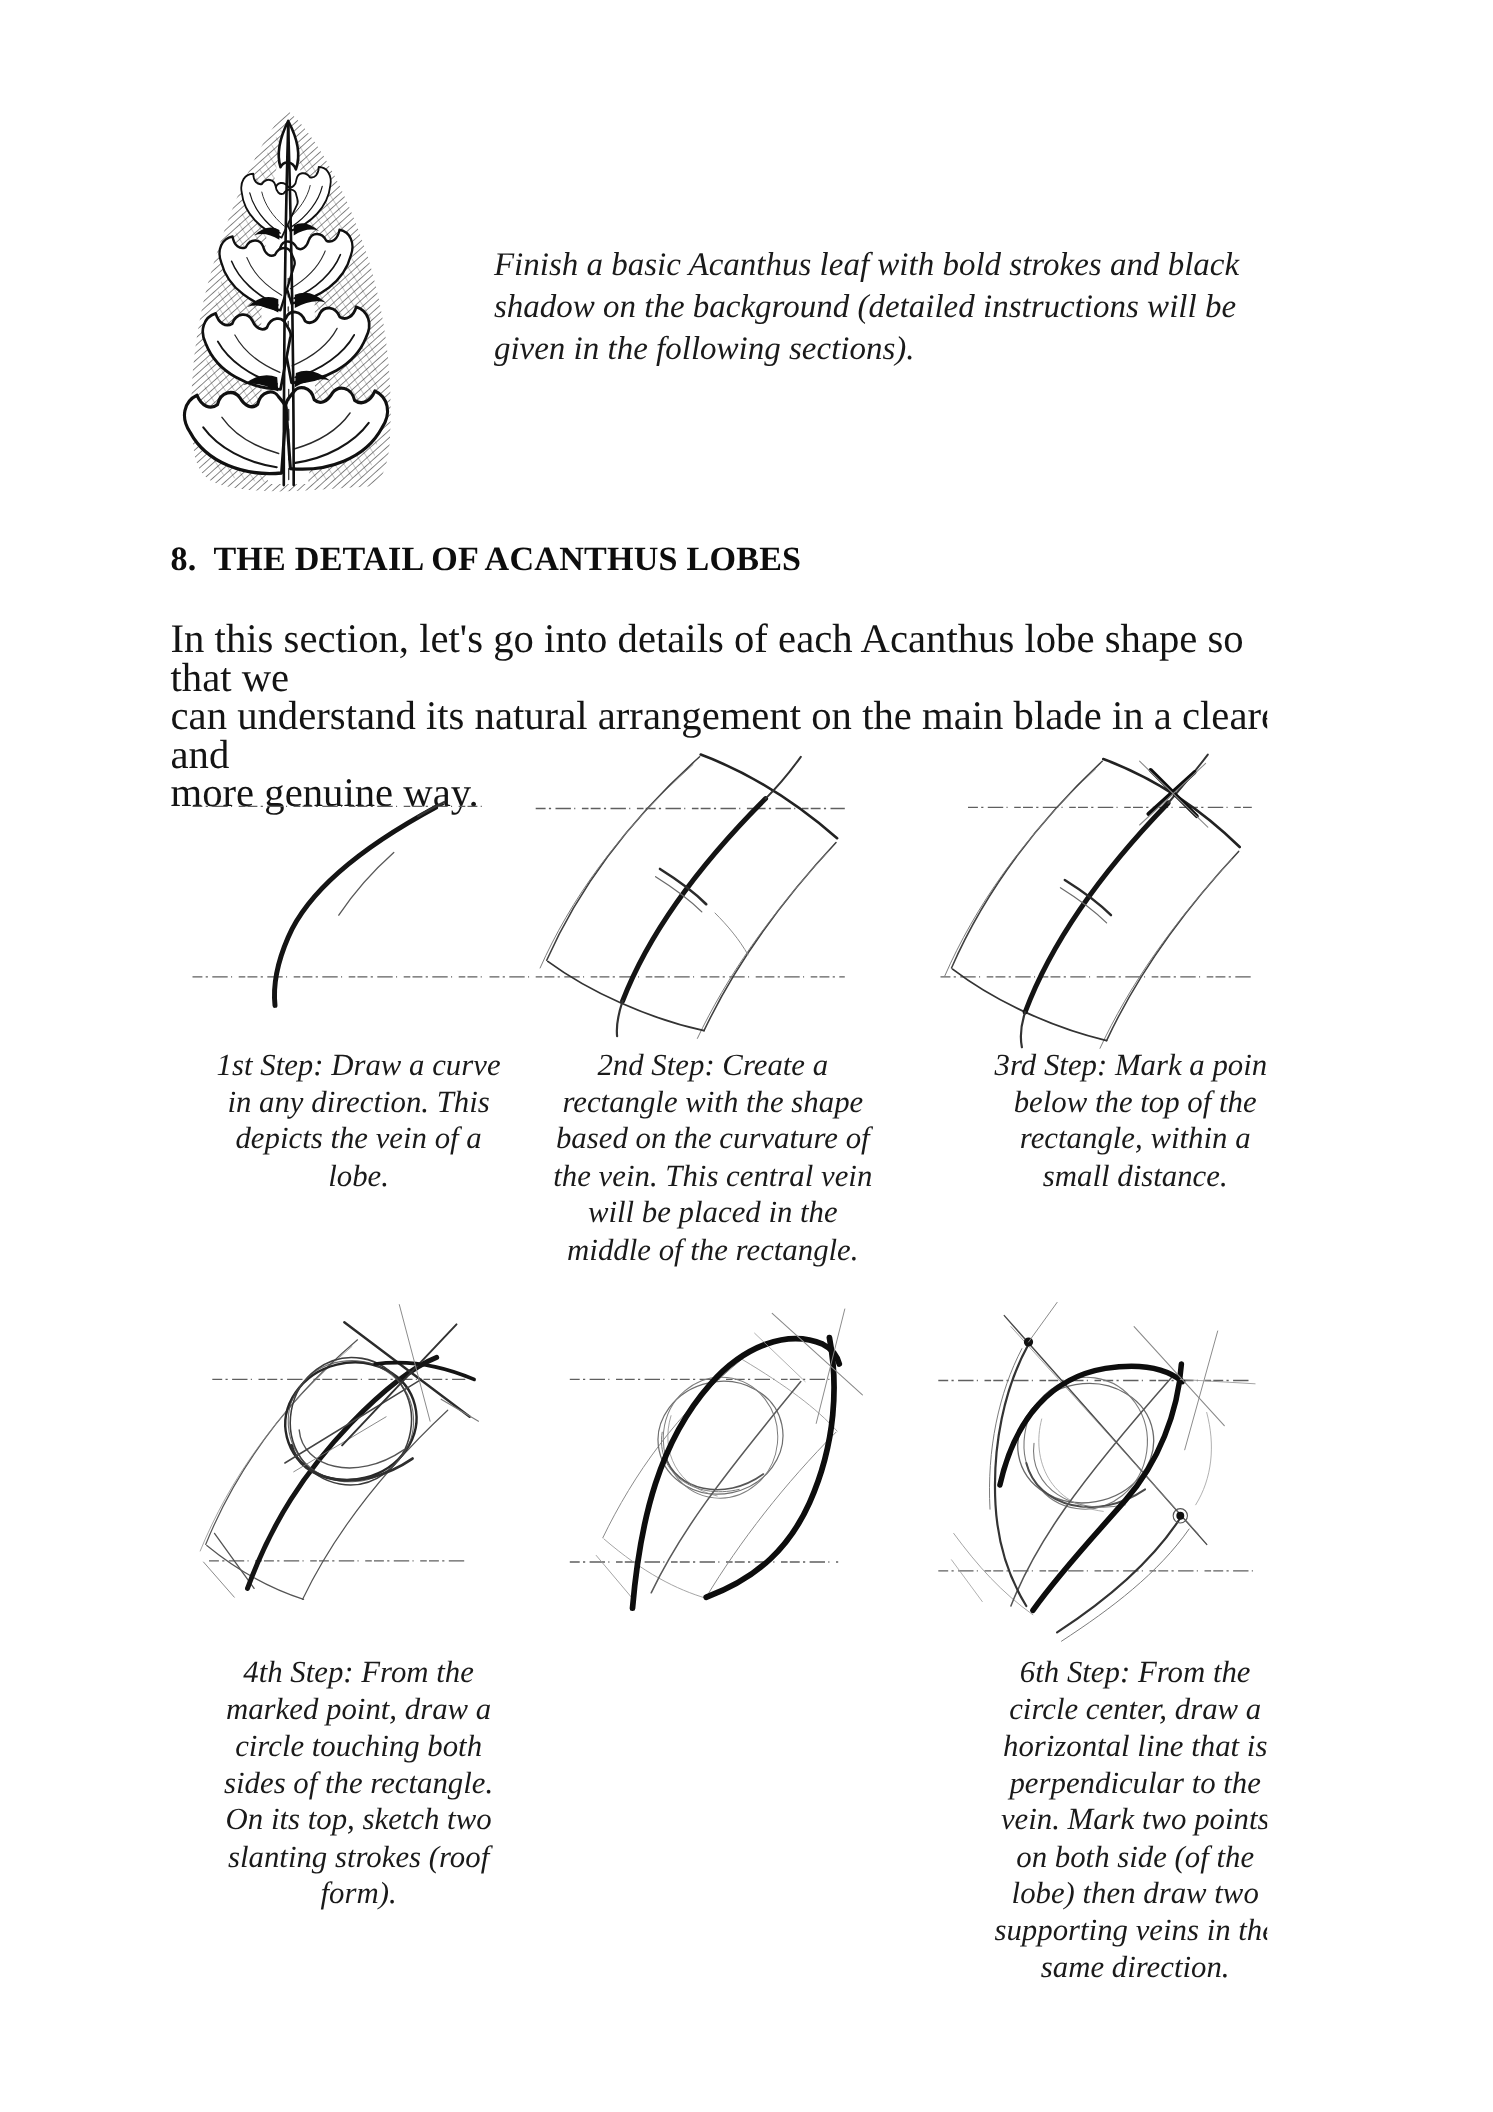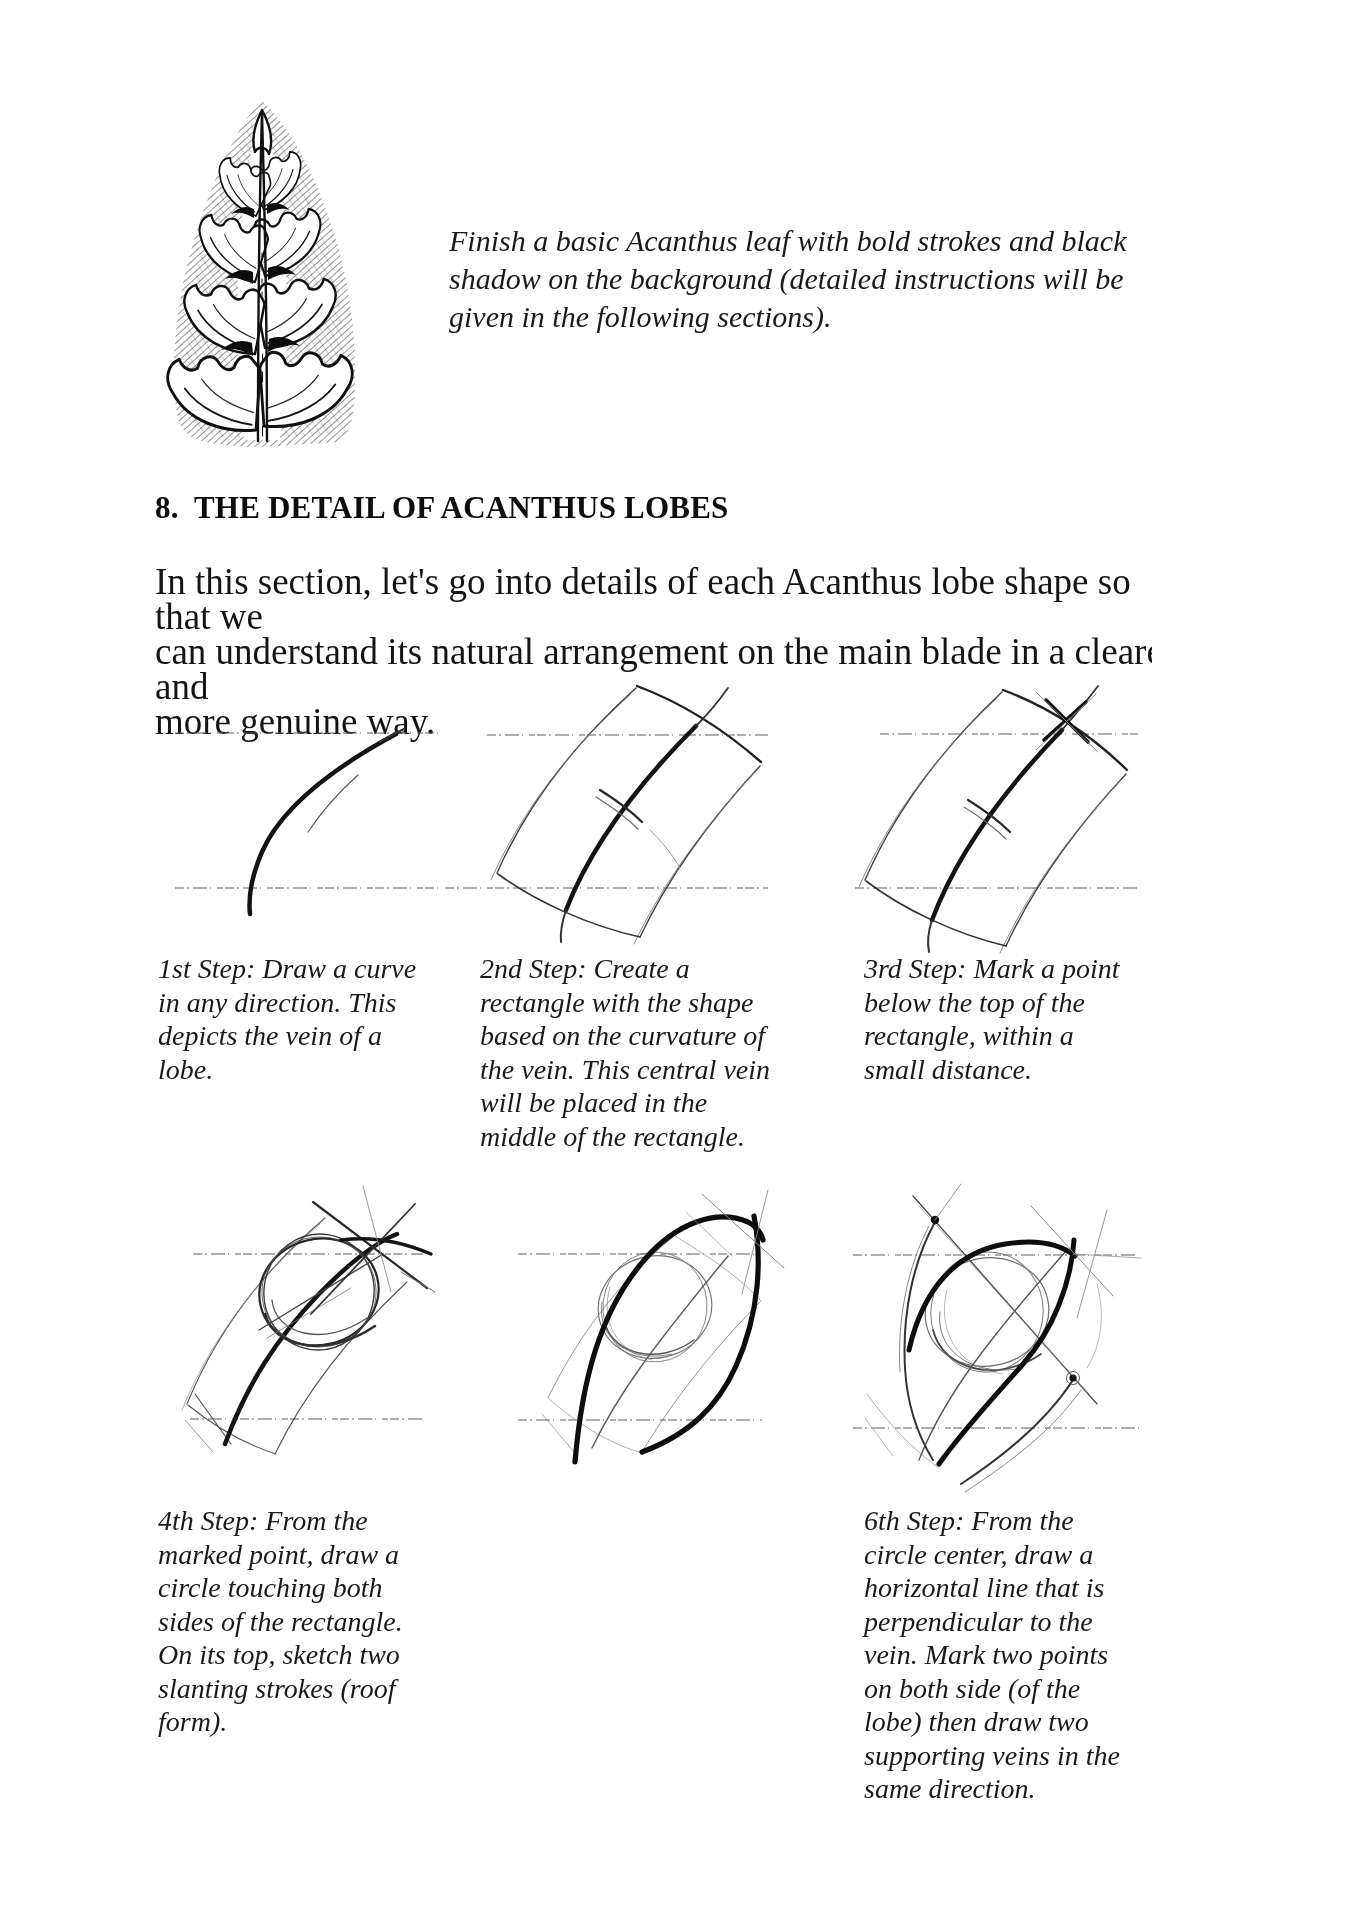--- a/index.html
+++ b/index.html
@@ -31,20 +31,21 @@
     font-size:37px;line-height:35px;
     white-space:pre-line;
     color:#141414;
   }
   .step-caption{
     width:336px;
     font-style:italic;
     font-size:28px;line-height:33.5px;
     white-space:pre-line;
     color:#1a1a1a;
+    text-align:center;
   }
   .row1{top:952px;}
   .row2{top:1504px;}
   .col1{left:158px;}
   .col2{left:480px;}
   .col3{left:864px;}
   svg{display:block;}
   .guide{stroke:#5f5f5f;stroke-width:1.2;fill:none;stroke-dasharray:9 3 2 4 14 3 1 6 6 2;}
   .vein{stroke:#141414;stroke-width:4.5;fill:none;stroke-linecap:round;}
   .thin{fill:none;stroke-linecap:round;}

